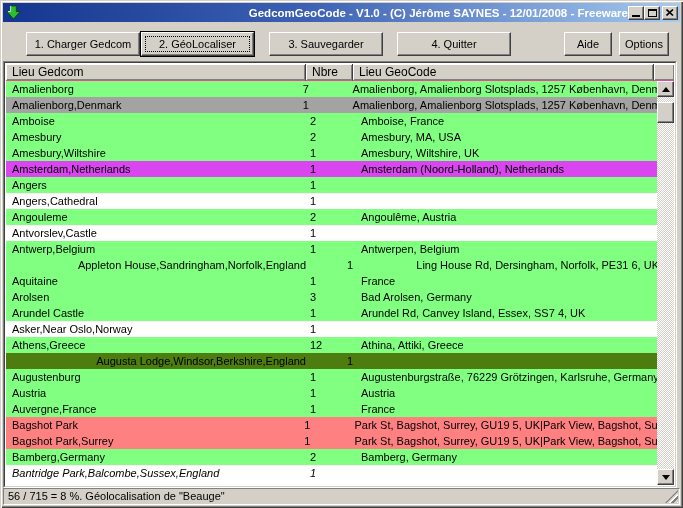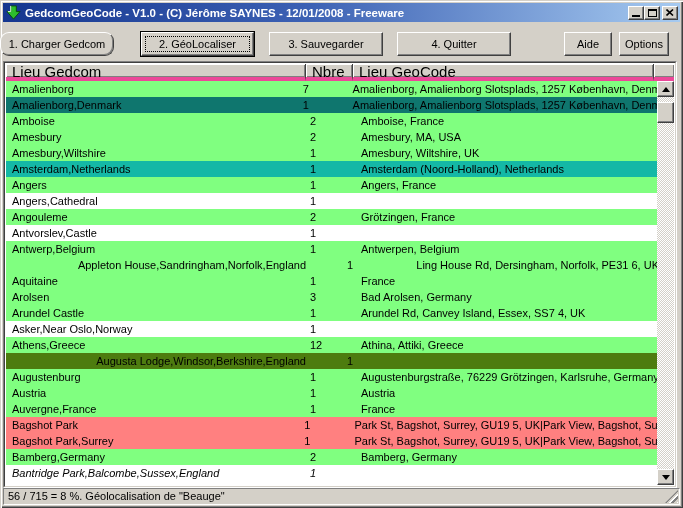--- a/index.html
+++ b/index.html
@@ -7,21 +7,21 @@
   .window{
     position:relative;width:683px;height:508px;background:#d4d0c8;
     box-shadow:inset 1px 1px 0 #d4d0c8, inset 2px 2px 0 #fff,
                inset -1px -1px 0 #404040, inset -2px -2px 0 #808080;
     overflow:hidden;
   }
   
   .titlebar{
     position:absolute;left:3px;top:3px;right:3px;height:19px;
     background:linear-gradient(90deg,#15368f 0%,#3c61b4 45%,#a6caf0 100%);
-    display:flex;align-items:center;padding:0 2px 0 3px;
+    display:flex;align-items:center;padding:0 2px 0 3px;text-align:right;
   }
   .app-icon{width:15px;height:15px;flex:0 0 auto;}
   .title-text{
     color:#fff;font-weight:bold;font-size:11.5px;margin-left:4px;
     white-space:nowrap;overflow:hidden;flex:1 1 auto;
   }
   .win-controls{display:flex;align-items:center;gap:0;}
   .btn95{
     background:#d4d0c8;border:1px solid;border-color:#fff #404040 #404040 #fff;
     box-shadow:inset -1px -1px 0 #808080;
@@ -41,24 +41,24 @@
   .toolbtn.default::after{
     content:"";position:absolute;inset:3px;border:1px dotted #000;
   }
   
   .sunken-outer{border:1px solid;border-color:#808080 #fff #fff #808080;}
   .sunken-inner{position:absolute;inset:0;border:1px solid;border-color:#404040 #d4d0c8 #d4d0c8 #404040;background:#fff;}
   .listview{position:absolute;left:3px;top:61px;width:674px;height:427px;}
   .lv-client{position:absolute;inset:1px;overflow:hidden;}
   .lv-header{position:absolute;left:0;top:0;right:0;height:17px;display:flex;}
   .hcell{
-    background:#d4d0c8;font-size:15px;color:#000;line-height:16px;
+    background:#d4d0c8;font-size:12px;color:#000;line-height:16px;
     padding-left:6px;white-space:nowrap;overflow:hidden;
     box-shadow:inset 1px 1px 0 #fff, inset -1px -1px 0 #808080, inset -2px 0 0 #d4d0c8;
-    border-right:1px solid #404040;border-bottom:4px solid #ec4899;
+    border-right:1px solid #404040;border-bottom:1px solid #ec4899;
   }
   .hc1{width:300px;} .hc2{width:47px;} .hc3{flex:1 1 auto;} .hc4{width:20px;border-right:none;}
   .lv-rows{position:absolute;left:0;top:17px;width:653px;bottom:0;background:#fff;overflow:hidden;}
   .row{display:flex;height:16px;font-size:11px;line-height:16px;color:#000;white-space:nowrap;}
   .row .c1{width:300px;padding-left:6px;overflow:hidden;}
   .row .c2{width:47px;padding-left:4px;overflow:hidden;}
   .row .c3{flex:1 1 auto;padding-left:8px;overflow:hidden;}
   
   .vscroll{
     position:absolute;right:0;top:17px;bottom:0;width:17px;
@@ -103,21 +103,21 @@
           <span class="g-max"></span>
         </span>
       <span class="btn95 wbtn close">
         <svg width="8" height="7" viewBox="0 0 8 7">
           <path d="M0.5 0.5 L7 6.5 M7 0.5 L0.5 6.5" stroke="#000" stroke-width="1.6"></path>
         </svg>
       </span>
     </span>
   </div>
 
-  <button class="btn95 toolbtn" style="left:0;width:114px;border-radius:9px;">1. Charger Gedcom</button>
+  <button class="btn95 toolbtn" style="left:26px;width:114px;">1. Charger Gedcom</button>
   <button class="btn95 toolbtn default" style="left:141px;width:113px;">2. GéoLocaliser</button>
   <button class="btn95 toolbtn" style="left:269px;width:114px;">3. Sauvegarder</button>
   <button class="btn95 toolbtn" style="left:397px;width:114px;">4. Quitter</button>
   <button class="btn95 toolbtn" style="left:564px;width:48px;">Aide</button>
   <button class="btn95 toolbtn" style="left:619px;width:50px;">Options</button>
 
   <div class="listview sunken-outer">
     <div class="sunken-inner">
       <div class="lv-client">
         <div class="lv-header">
@@ -125,59 +125,58 @@
           <div class="hcell hc2">Nbre</div>
           <div class="hcell hc3">Lieu GeoCode</div>
           <div class="hcell hc4"></div>
         </div>
         <div class="lv-rows">
             <div class="row" style="background: rgb(128, 255, 128); justify-content: center;">
     <div class="c1">Amalienborg</div>
     <div class="c2">7</div>
     <div class="c3">Amalienborg, Amalienborg Slotsplads, 1257 København, Denma</div>
   </div>
-            <div class="row" style="background: #0f766e;">
+            <div class="row" style="background: #a3a3a3;">
     <div class="c1">Amalienborg,Denmark</div>
     <div class="c2">1</div>
     <div class="c3">Amalienborg, Amalienborg Slotsplads, 1257 København, Denma</div>
   </div>
             <div class="row" style="background: rgb(128, 255, 128);">
     <div class="c1">Amboise</div>
     <div class="c2">2</div>
     <div class="c3">Amboise, France</div>
   </div>
             <div class="row" style="background: rgb(128, 255, 128);">
     <div class="c1">Amesbury</div>
     <div class="c2">2</div>
     <div class="c3">Amesbury, MA, USA</div>
   </div>
             <div class="row" style="background: rgb(128, 255, 128);">
     <div class="c1">Amesbury,Wiltshire</div>
     <div class="c2">1</div>
     <div class="c3">Amesbury, Wiltshire, UK</div>
   </div>
-            <div class="row" style="background: #14b8a6;">
+            <div class="row" style="background: #d946ef;">
     <div class="c1">Amsterdam,Netherlands</div>
     <div class="c2">1</div>
     <div class="c3">Amsterdam (Noord-Holland), Netherlands</div>
   </div>
             <div class="row" style="background: rgb(128, 255, 128);">
     <div class="c1">Angers</div>
     <div class="c2">1</div>
-    <div class="c3">Angers, France</div>
   </div>
             <div class="row" style="background: rgb(255, 255, 255);">
     <div class="c1">Angers,Cathedral</div>
     <div class="c2">1</div>
     <div class="c3"></div>
   </div>
             <div class="row" style="background: rgb(128, 255, 128);">
     <div class="c1">Angouleme</div>
     <div class="c2">2</div>
-    <div class="c3">Grötzingen, France</div>
+    <div class="c3">Angoulême, Austria</div>
   </div>
             <div class="row" style="background: rgb(255, 255, 255);">
     <div class="c1">Antvorslev,Castle</div>
     <div class="c2">1</div>
     <div class="c3"></div>
   </div>
             <div class="row" style="background: rgb(128, 255, 128);">
     <div class="c1">Antwerp,Belgium</div>
     <div class="c2">1</div>
     <div class="c3">Antwerpen, Belgium</div>

